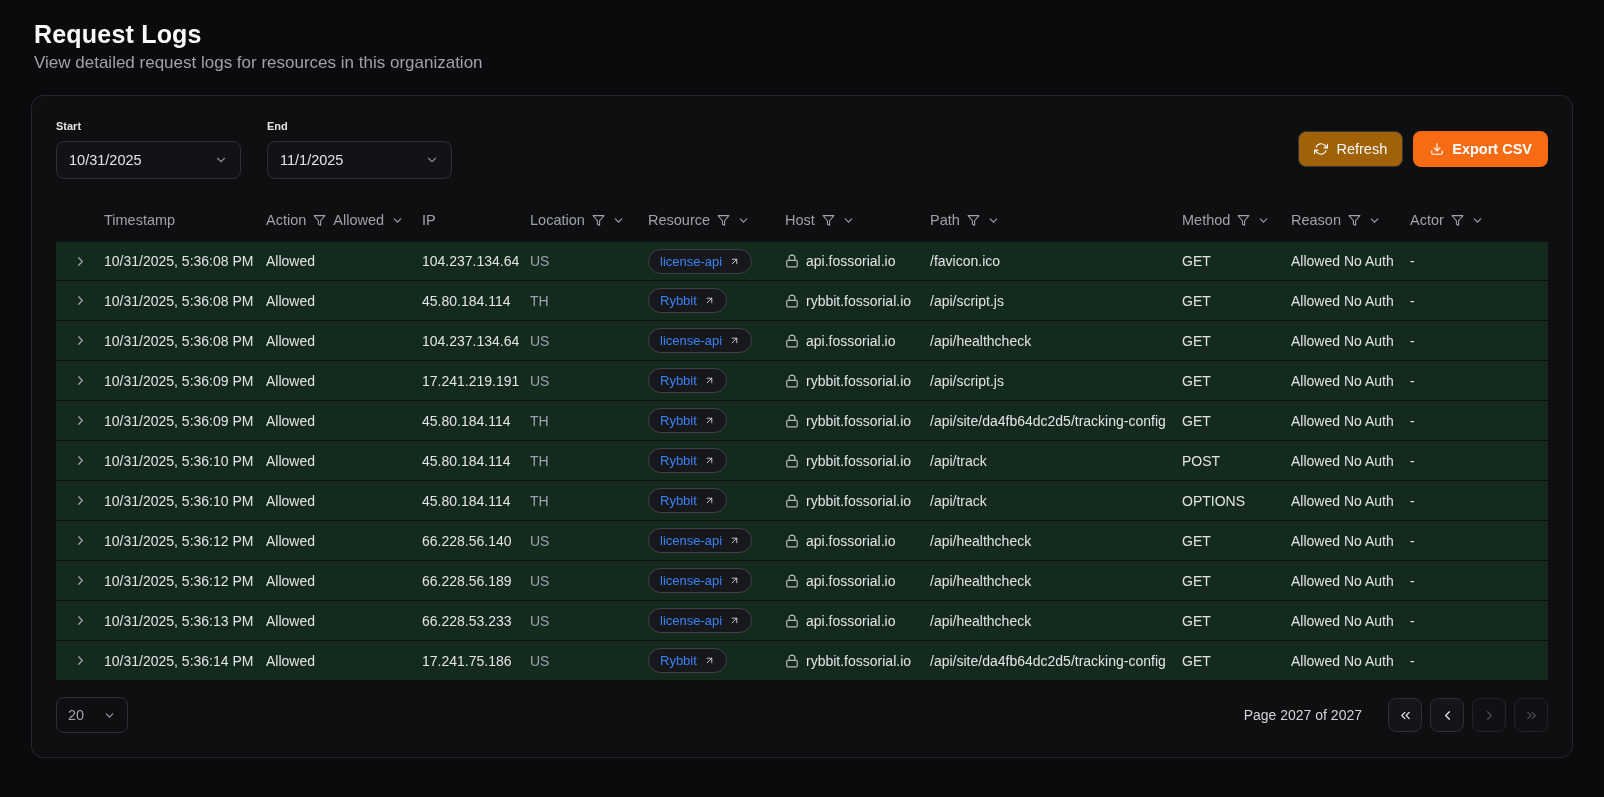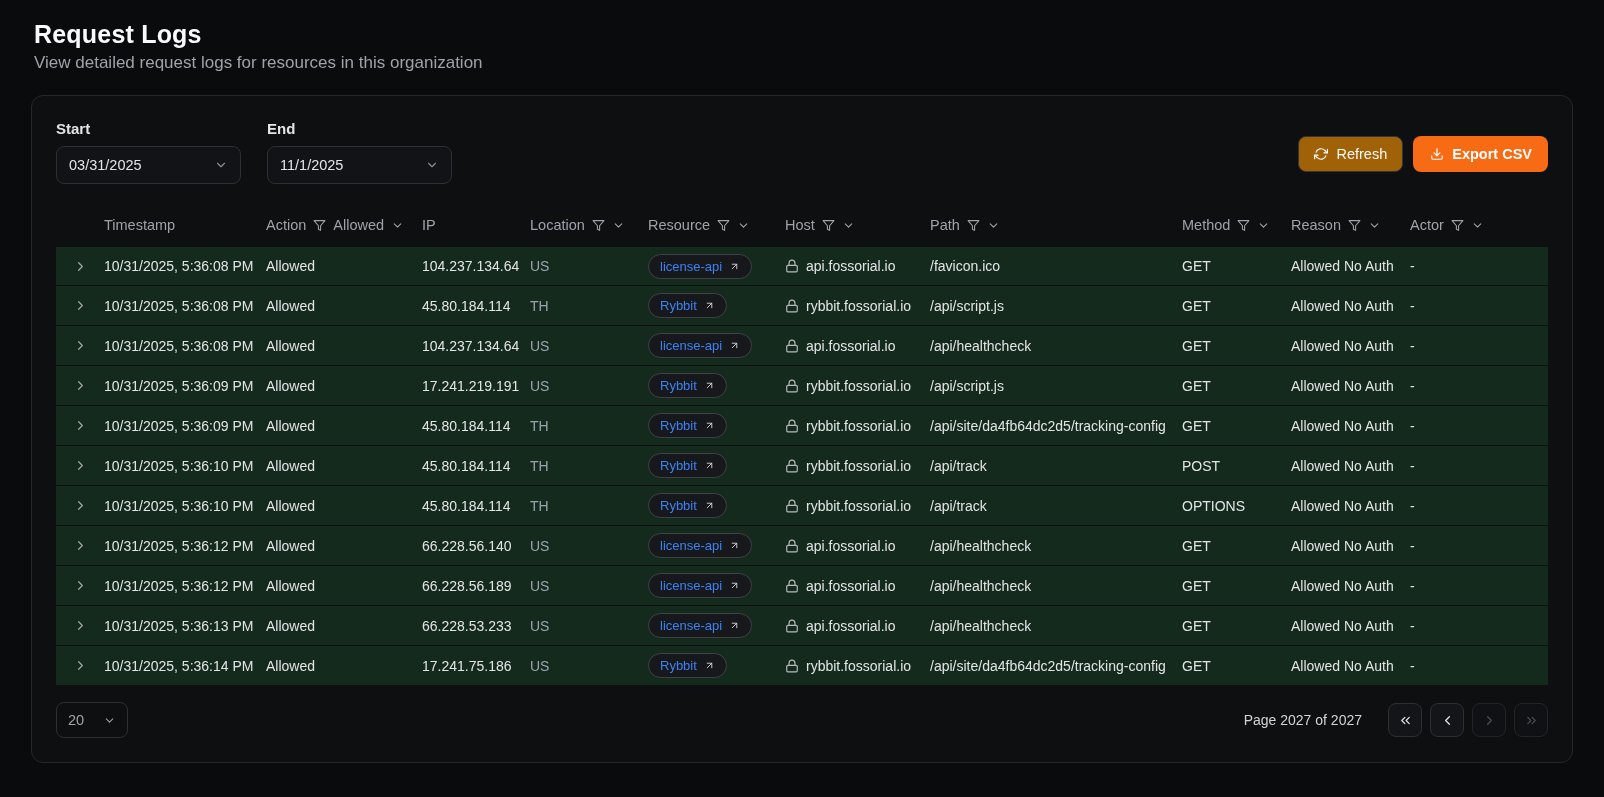--- a/index.html
+++ b/index.html
@@ -18,21 +18,21 @@
   .card {
     margin: 22px 31px 0 31px;
     background: #0e0f11;
     border: 1px solid #26272b;
     border-radius: 12px;
     padding: 24px;
   }
 
   .toolbar { display: flex; align-items: flex-end; gap: 26px; }
   .field { display: flex; flex-direction: column; gap: 9px; }
-  .field-label { font-size: 15px; font-weight: 600; color: #e4e4e7; }
+  .field-label { font-size: 11px; font-weight: 600; color: #e4e4e7; }
   .select {
     width: 185px; height: 38px;
     background: #121316;
     border: 1px solid #2e2f34;
     border-radius: 8px;
     display: flex; align-items: center; justify-content: space-between;
     padding: 0 12px;
     color: #e4e4e7; font-size: 14.5px;
     cursor: pointer;
   }
@@ -101,21 +101,21 @@
 <div class="page-header">
   <div class="page-title">Request Logs</div>
   <div class="page-subtitle">View detailed request logs for resources in this organization</div>
 </div>
 
 <div class="card">
   <div class="toolbar">
     <div class="field">
       <span class="field-label">Start</span>
       <div class="select">
-        <span>03/31/2025</span>
+        <span>10/31/2025</span>
         <span class="icon">
           <svg width="14" height="14" viewBox="0 0 24 24" fill="none" stroke="currentColor" stroke-width="2" stroke-linecap="round" stroke-linejoin="round">
               <path d="M6 9l6 6 6-6"></path>
             </svg>
         </span>
       </div>
     </div>
     <div class="field">
       <span class="field-label">End</span>
       <div class="select">

